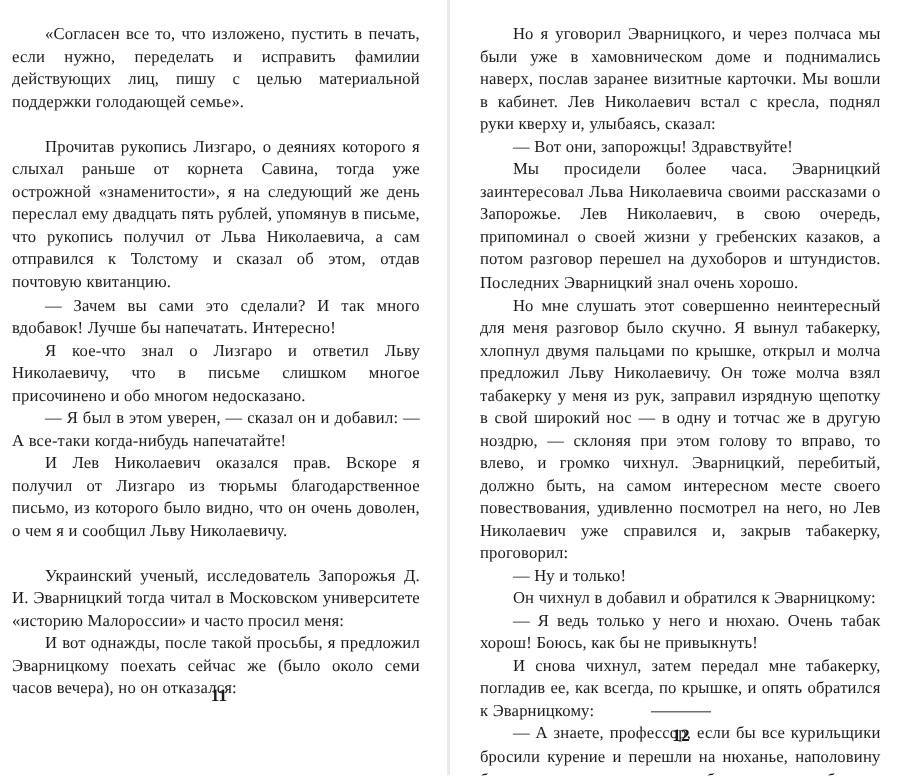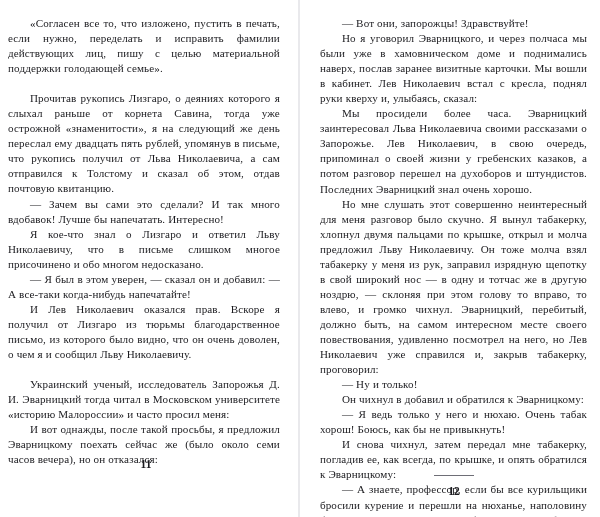--- a/index.html
+++ b/index.html
@@ -109,22 +109,22 @@
       <p class="para">И вот однажды, после такой просьбы, я предложил Эварницкому поехать сейчас же (было около семи часов вечера), но он отказался:</p>
 
     </div>
     <div class="folio folio-left">11</div>
   </div>
 
   <div class="gutter"></div>
 
   <div class="page page-right">
     <div class="textblock">
+      <p class="para">Но я уговорил Эварницкого, и через полчаса мы были уже в хамовническом доме и поднимались наверх, послав заранее визитные карточки. Мы вошли в кабинет. Лев Николаевич встал с кресла, поднял руки кверху и, улыбаясь, сказал:</p>
       <p class="para">— Вот они, запорожцы! Здравствуйте!</p>
-      <p class="para">Но я уговорил Эварницкого, и через полчаса мы были уже в хамовническом доме и поднимались наверх, послав заранее визитные карточки. Мы вошли в кабинет. Лев Николаевич встал с кресла, поднял руки кверху и, улыбаясь, сказал:</p>
       <p class="para">Мы просидели более часа. Эварницкий заинтересовал Льва Николаевича своими рассказами о Запорожье. Лев Николаевич, в свою очередь, припоминал о своей жизни у гребенских казаков, а потом разговор перешел на духоборов и штундистов. Последних Эварницкий знал очень хорошо.</p>
       <p class="para">Но мне слушать этот совершенно неинтересный для меня разговор было скучно. Я вынул табакерку, хлопнул двумя пальцами по крышке, открыл и молча предложил Льву Николаевичу. Он тоже молча взял табакерку у меня из рук, заправил изрядную щепотку в свой широкий нос — в одну и тотчас же в другую ноздрю, — склоняя при этом голову то вправо, то влево, и громко чихнул. Эварницкий, перебитый, должно быть, на самом интересном месте своего повествования, удивленно посмотрел на него, но Лев Николаевич уже справился и, закрыв табакерку, проговорил:</p>
       <p class="para">— Ну и только!</p>
       <p class="para">Он чихнул в добавил и обратился к Эварницкому:</p>
       <p class="para">— Я ведь только у него и нюхаю. Очень табак хорош! Боюсь, как бы не привыкнуть!</p>
       <p class="para">И снова чихнул, затем передал мне табакерку, погладив ее, как всегда, по крышке, и опять обратился к Эварницкому:</p>
       <p class="para">— А знаете, профессор, если бы все курильщики бросили курение и перешли на нюханье, наполовину бы у нас меньше пожаров было и вдвое больше здоровых людей...</p>
     </div>
     <div class="divider-wrap">
       <span class="divider"></span>

